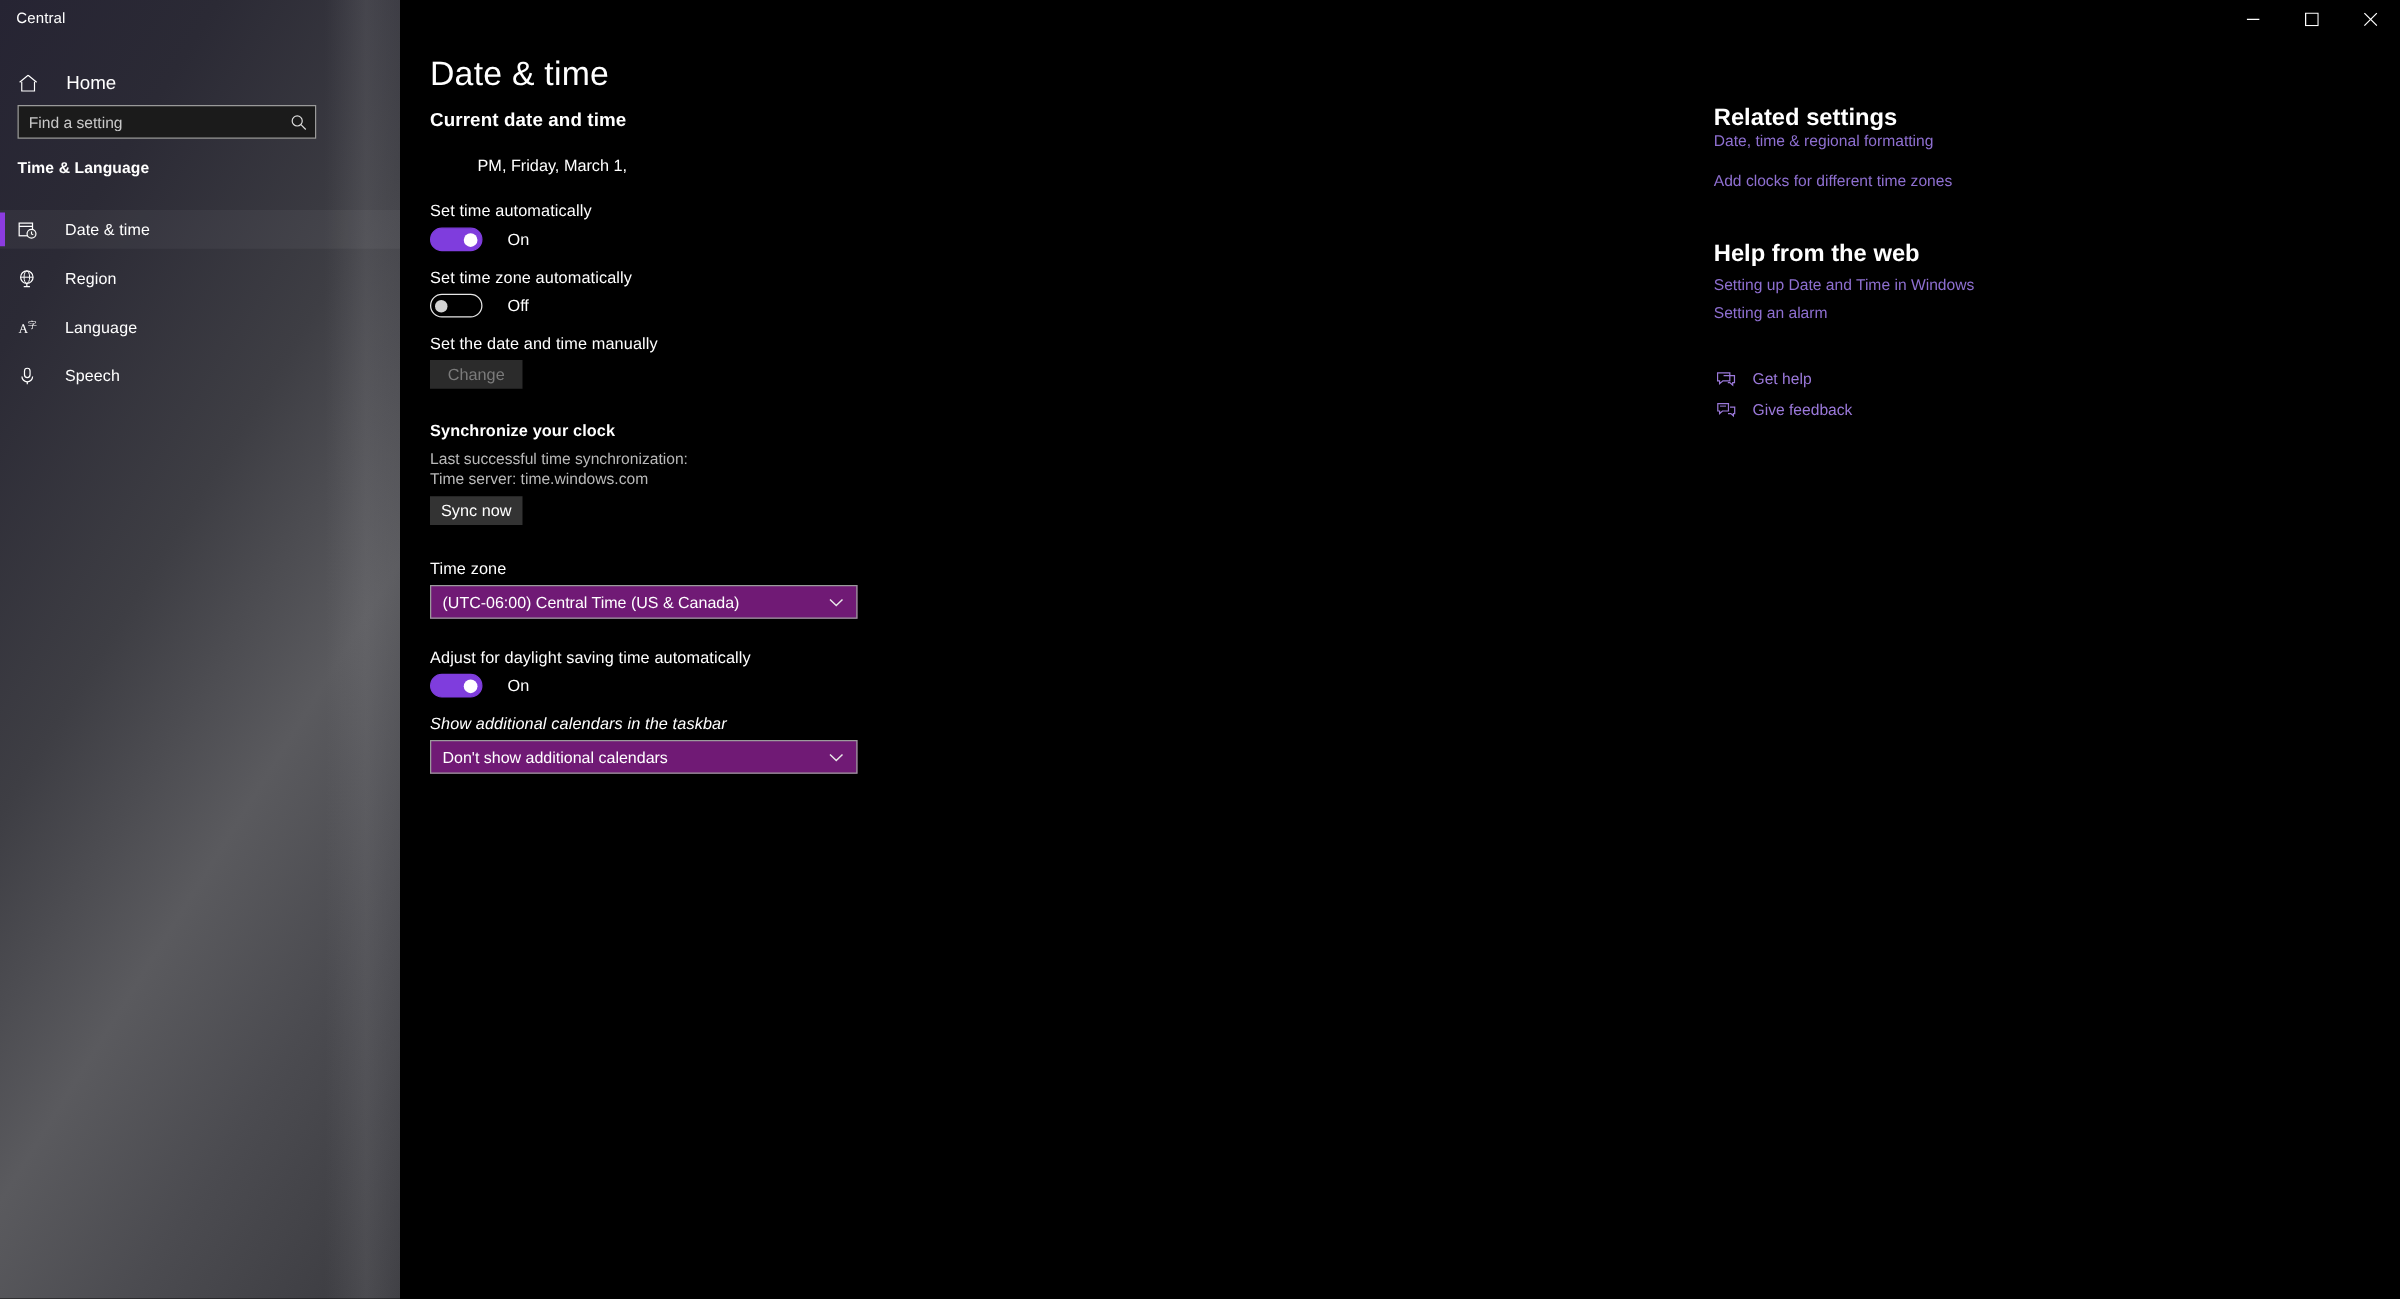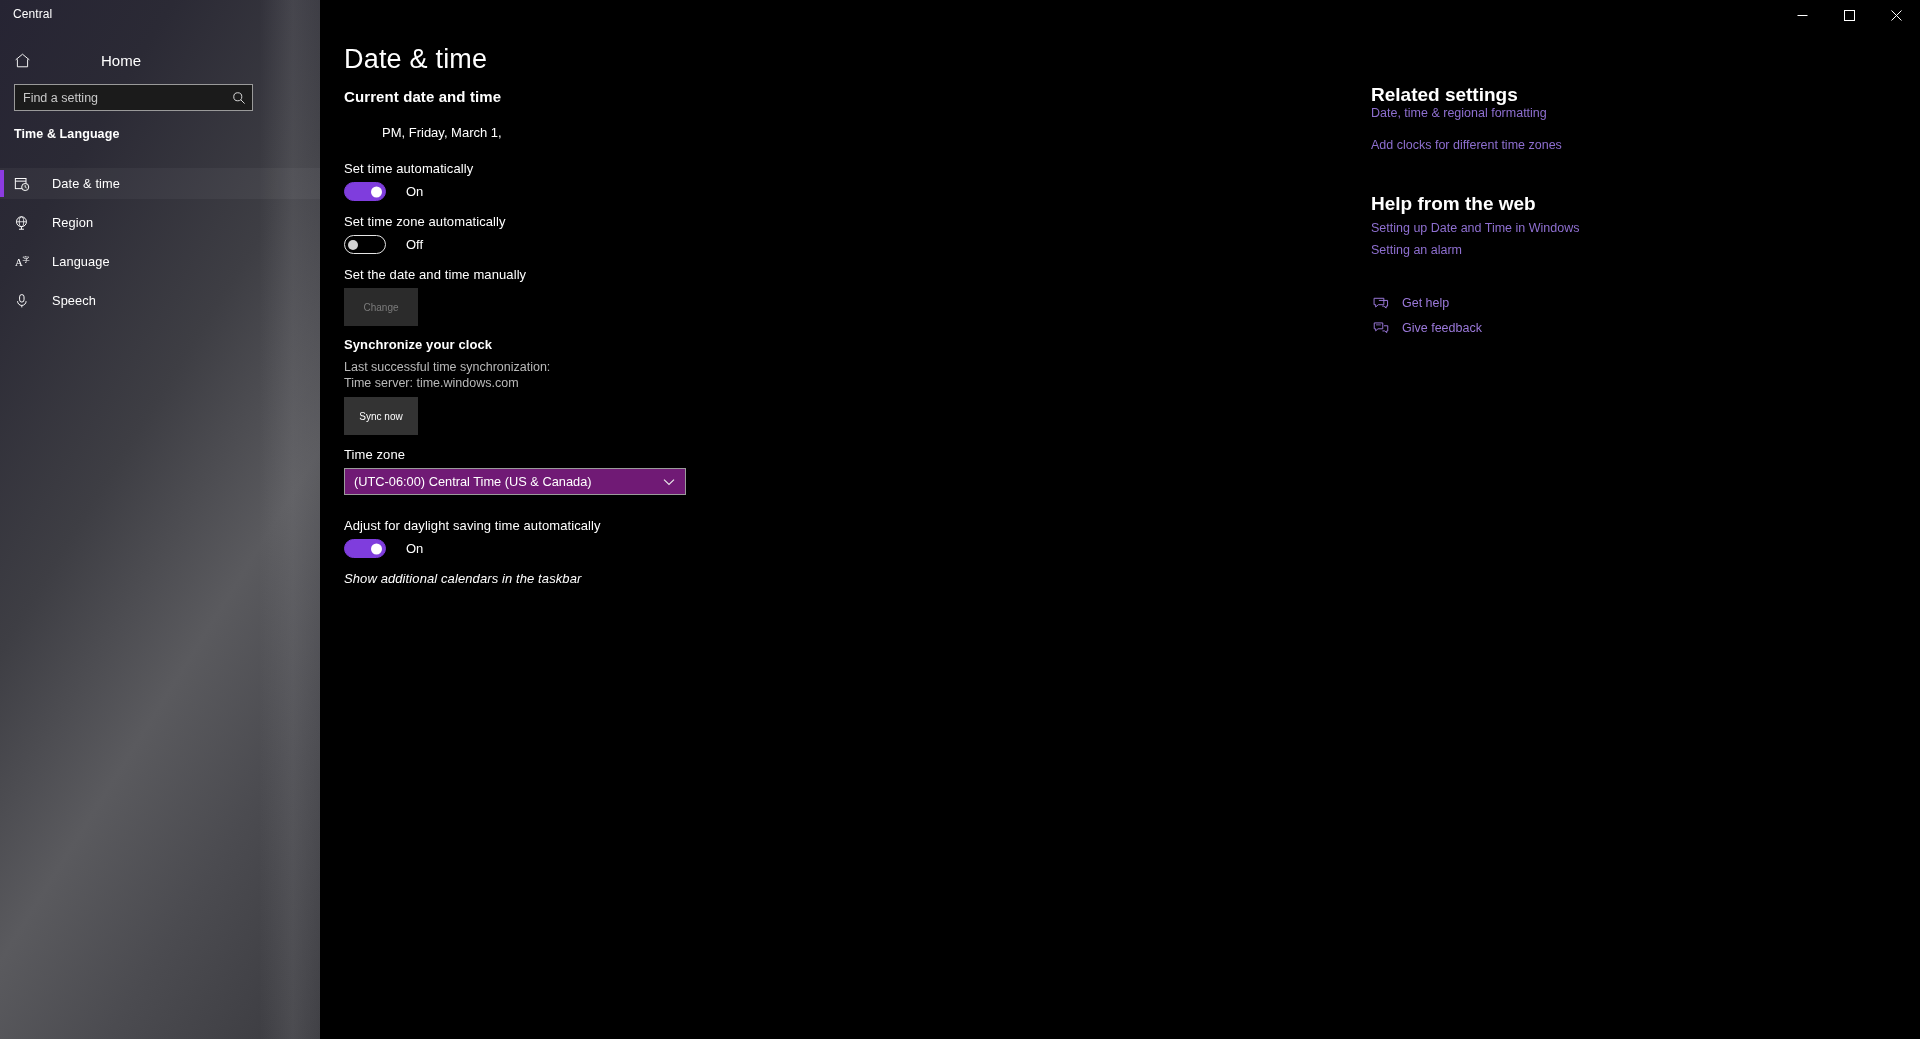--- a/index.html
+++ b/index.html
@@ -71,23 +71,22 @@
     pointer-events: none;
   }
   .sidebar-inner { position: relative; z-index: 2; }
 
   .home-row {
     position: absolute;
     left: 0; top: 45px;
     width: 320px;
     height: 30px;
     display: flex;
-    align-items: center;
+    align-items: flex-end;
     padding-left: 14px;
-    gap: 48px;
   }
   .home-icon { width: 22px; color: #ffffff; display:flex; align-items:center; }
   .home-label {
     font-size: 15px;
     color: #ffffff;
     margin-left: 17px;
   }
 
   .search-wrap {
     position: absolute;
@@ -241,25 +240,25 @@
   }
   .switch-state {
     font-size: 13px;
     color: #ffffff;
     margin-left: 20px;
   }
 
   
   .btn {
     position: absolute;
-    height: 38px;
+    height: 23px;
     display: flex;
     align-items: center;
     justify-content: center;
-    font-size: 10px;
+    font-size: 13px;
     font-family: "Liberation Sans", sans-serif;
     border: none;
     cursor: default;
   }
   .btn-disabled {
     background: #2b2b2b;
     color: #7b7b7b;
   }
   .btn-normal {
     background: #333333;
@@ -479,20 +478,28 @@
 
     <div class="label" style="left:24px; top:518px;">Adjust for daylight saving time automatically</div>
     <div class="toggle-row" style="left:24px; top:539px;">
       <span class="switch on">
           <span class="knob"></span>
         </span>
       <span class="switch-state">On</span>
     </div>
 
     <div class="label" style="left:24px; top:571px;font-style:italic;">Show additional calendars in the taskbar</div>
+    <div class="combo" style="left:24px; top:592px; width:342px;">
+      <span class="combo-text">Don't show additional calendars</span>
+      <span class="combo-arrow">
+        <svg width="12" height="8" viewBox="0 0 12 8">
+            <polyline points="1,1.6 6,6.4 11,1.6" fill="none" stroke="currentColor" stroke-width="1.2"></polyline>
+          </svg>
+      </span>
+    </div>
 
     <div class="rail">
 
       <div class="rail-head" style="top:84px;">Related settings</div>
       <div class="rail-link" style="top:106px;">Date, time &amp; regional formatting</div>
       <div class="rail-link" style="top:138px;">Add clocks for different time zones</div>
 
       <div class="rail-head" style="top:193px;">Help from the web</div>
       <div class="rail-link" style="top:221px;">Setting up Date and Time in Windows</div>
       <div class="rail-link" style="top:243px;">Setting an alarm</div>

